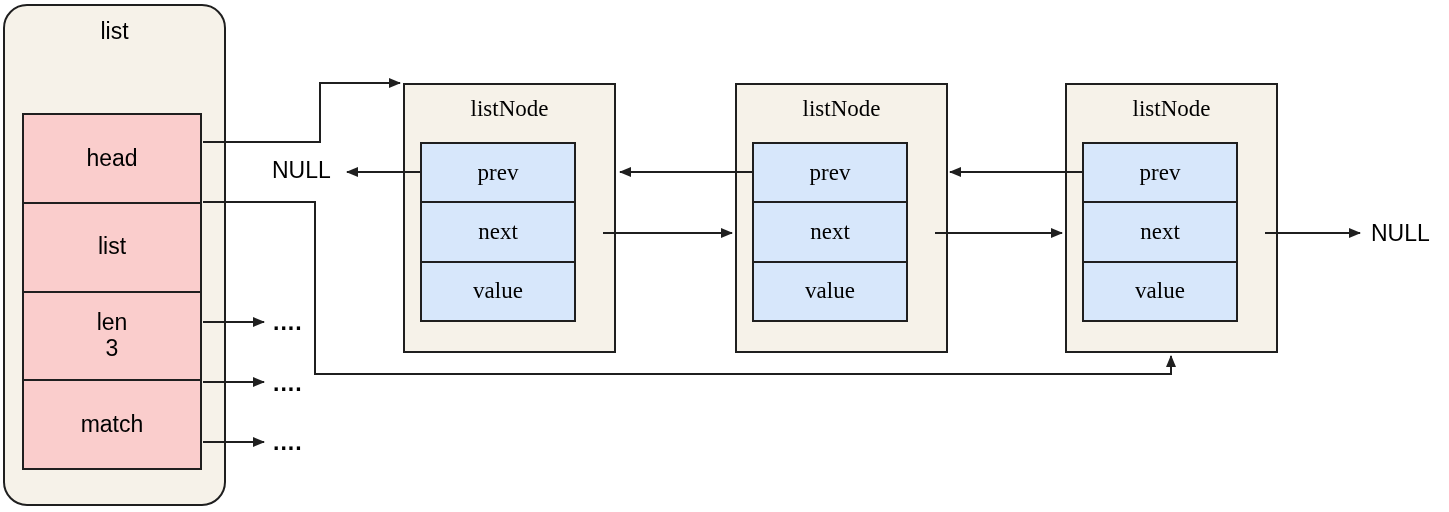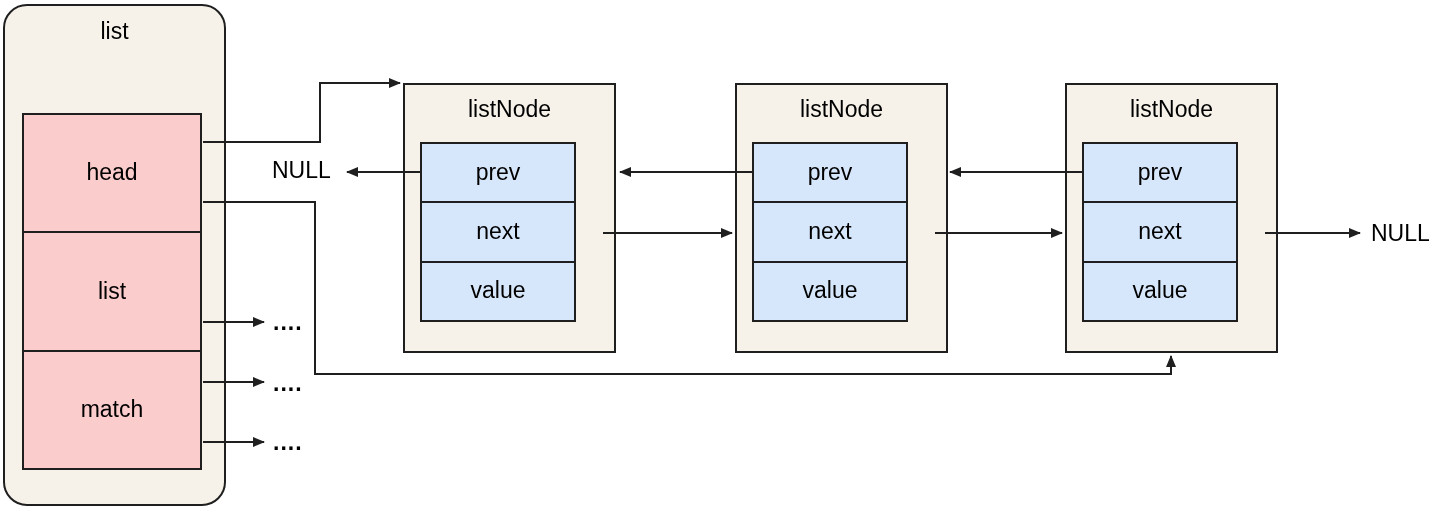--- a/index.html
+++ b/index.html
@@ -27,21 +27,21 @@
     box-sizing:border-box;border:2px solid var(--stroke);
     display:flex;flex-direction:column;align-items:center;justify-content:center;
     font-size:23px;line-height:1.12;flex:1;
   }
   .cell + .cell{margin-top:-2px;}
   .pink .cell{background:var(--pink-fill);}
   .blue .cell{background:var(--blue-fill);}
   #list-box{left:3px;top:4px;width:223px;height:502px;border-radius:24px;}
   #list-box .box-title{top:12px;}
   #list-box .stack{left:17px;top:107px;width:180px;height:357px;}
-  .node-box{top:83px;width:213px;height:270px;}
+  .node-box{top:83px;width:213px;height:270px;font-family:Liberation Serif, serif;}
   .node-box .box-title{top:11px;}
   .node-box .stack{left:15px;top:57px;width:156px;height:180px;}
   #node-1{left:403px;}
   #node-2{left:735px;}
   #node-3{left:1065px;}
   .float-label{
     position:absolute;font-size:23px;line-height:26px;
     white-space:nowrap;
   }
   #null-left{left:272px;top:157px;width:70px;}
@@ -59,20 +59,24 @@
 <div class="canvas">
 
   <div class="outer-box" id="list-box">
     <div class="box-title">list</div>
     <div class="stack pink">
       <div class="cell">
         <span>head</span>
       </div>
       <div class="cell">
         <span>list</span>
+      </div>
+      <div class="cell">
+        <span>len</span>
+        <span>3</span>
       </div>
       <div class="cell">
         <span>match</span>
       </div>
     </div>
   </div>
 
   <div class="outer-box node-box" id="node-1">
     <div class="box-title">listNode</div>
     <div class="stack blue">

